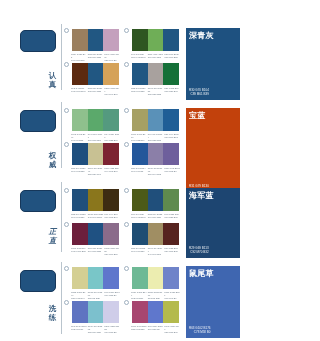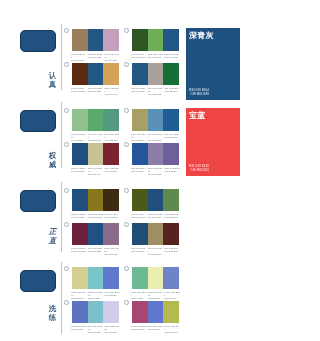--- a/index.html
+++ b/index.html
@@ -403,20 +403,30 @@
         </div>
       </div>
     </div>
 
   <div class="feature-col">
       <div class="feature" style="top: 28px; height: 72px; background: rgb(30, 81, 128);">
         <div class="fname">深青灰</div>
         <div class="fcode">R30 G70 B104
 C89 M61 B39</div>
       </div>
-      <div class="feature" style="top: 108px; height: 68px; background: #ef4444;">
+      <div class="feature" style="top: 108px; height: 88px; background: #c2410c;">
         <div class="fname">宝蓝</div>
         <div class="fcode">R31 G79 B130
 C90 M65 B25</div>
       </div>
+      <div class="feature" style="top: 188px; height: 70px; background: rgb(29, 69, 113);">
+        <div class="fname">海军蓝</div>
+        <div class="fcode">R29 G69 B113
+C92 M70 B32</div>
+      </div>
+      <div class="feature" style="top: 266px; height: 72px; background: rgb(63, 102, 176);">
+        <div class="fname">鼠尾草</div>
+        <div class="fcode">R63 G102 B176
+C78 M58 B0</div>
+      </div>
     </div>
 
 </div>
 
 </body></html>

